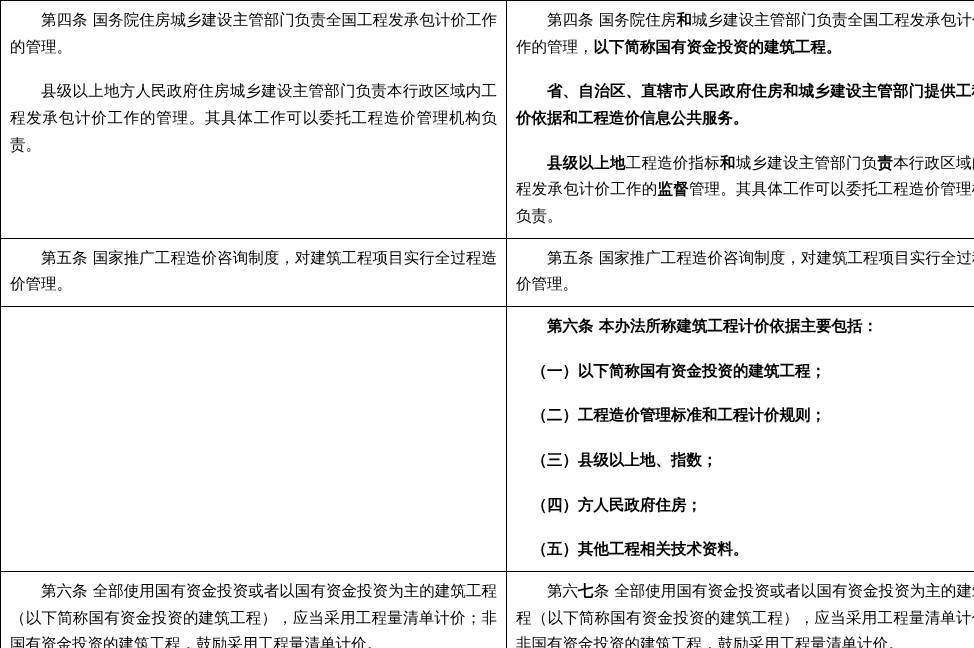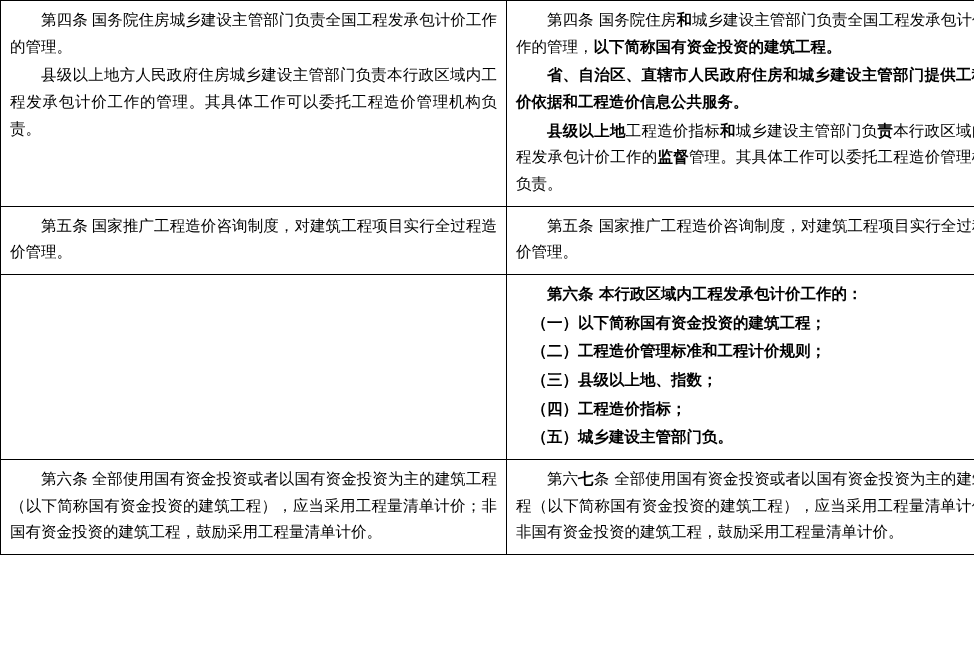--- a/index.html
+++ b/index.html
@@ -26,24 +26,23 @@
     line-height: 1.72;
     font-family: "DejaVu Serif", "Liberation Serif", serif;
   }
   .col-left { width: 487px; }
   .col-right { width: 487px; }
   .para {
     margin: 0;
     text-indent: 2em;
     text-align: justify;
     text-justify: inter-ideograph;
-    font-family: Liberation Serif, serif;
   }
   .para + .para {
-    margin-top: 2px;
+    margin-top: 18px;
   }
   .right-cell .para {
     font-family: "DejaVu Sans", "Liberation Sans", sans-serif;
   }
   .b {
     font-weight: bold;
   }
   .list-item {
     margin: 0;
     text-indent: 1em;
@@ -73,26 +72,26 @@
       <td class="col-left left-cell">
           <div class="para">第五条  国家推广工程造价咨询制度，对建筑工程项目实行全过程造价管理。</div>
         </td>
       <td class="col-right right-cell">
           <div class="para"><span>第五条  国家推广工程造价咨询制度，对建筑工程项目实行全过程造价管理。</span></div>
         </td>
     </tr>
     <tr>
       <td class="col-left left-cell empty-cell"></td>
       <td class="col-right right-cell">
-          <div class="para"><span class="b">第六条  本行政区域内工程发承包计价工作的：</span></div>
+          <div class="para"><span class="b">第六条  本办法所称建筑工程计价依据主要包括：</span></div>
           <div class="para list-item"><span class="b">（一）以下简称国有资金投资的建筑工程；</span></div>
           <div class="para list-item"><span class="b">（二）工程造价管理标准和工程计价规则；</span></div>
           <div class="para list-item"><span class="b">（三）县级以上地、指数；</span></div>
-          <div class="para list-item"><span class="b">（四）工程造价指标；</span></div>
-          <div class="para list-item"><span class="b">（五）城乡建设主管部门负。</span></div>
+          <div class="para list-item"><span class="b">（四）方人民政府住房；</span></div>
+          <div class="para list-item"><span class="b">（五）其他工程相关技术资料。</span></div>
         </td>
     </tr>
     <tr>
       <td class="col-left left-cell">
           <div class="para">第六条  全部使用国有资金投资或者以国有资金投资为主的建筑工程（以下简称国有资金投资的建筑工程），应当采用工程量清单计价；非国有资金投资的建筑工程，鼓励采用工程量清单计价。</div>
         </td>
       <td class="col-right right-cell">
           <div class="para"><span>第六</span><span class="b">七</span><span>条  全部使用国有资金投资或者以国有资金投资为主的建筑工程（以下简称国有资金投资的建筑工程），应当采用工程量清单计价；非国有资金投资的建筑工程，鼓励采用工程量清单计价。</span></div>
         </td>
     </tr>

